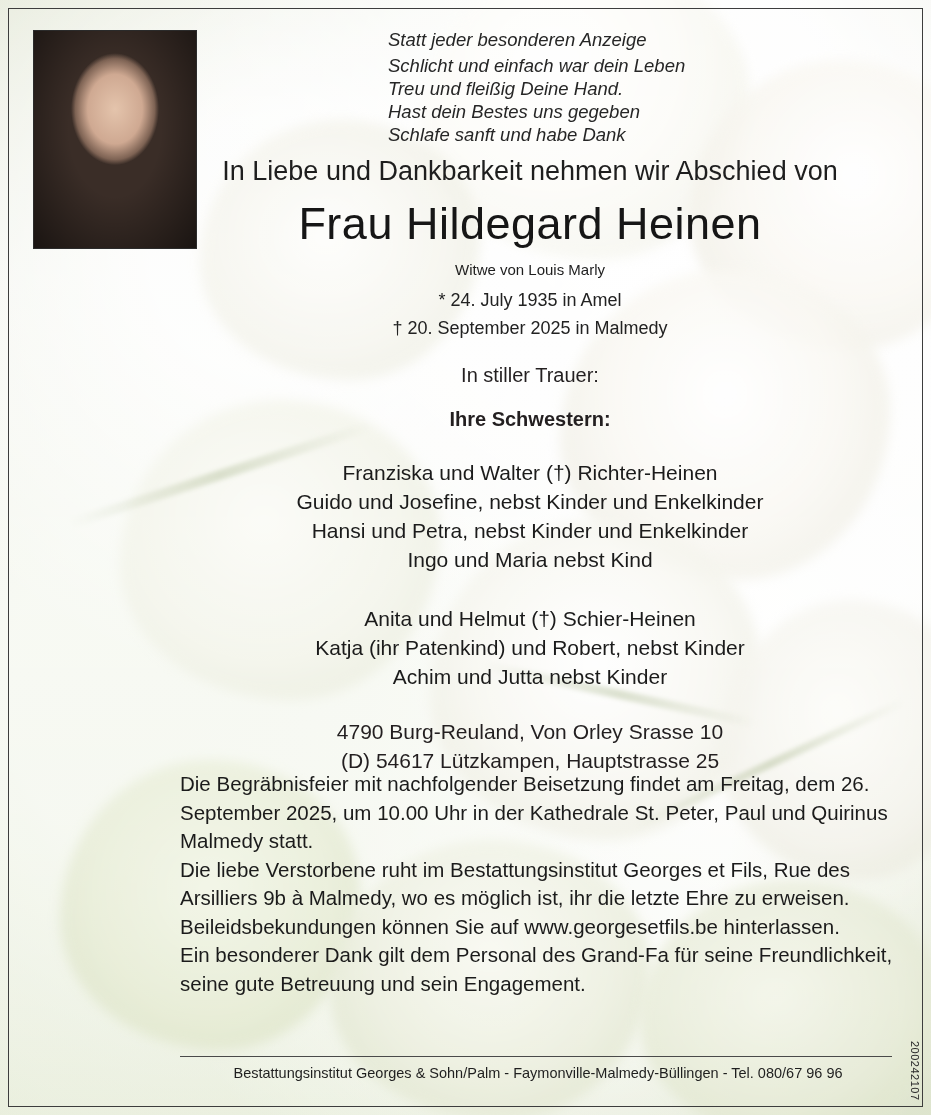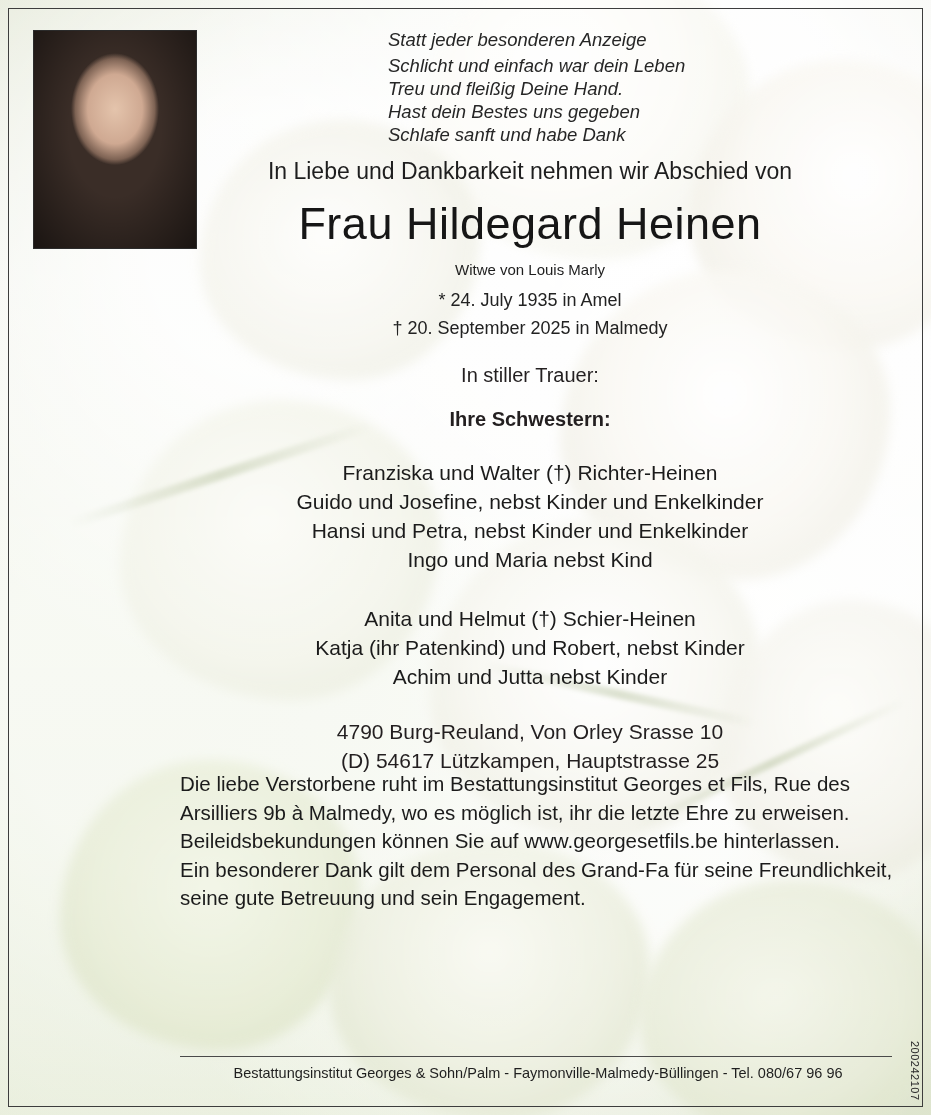--- a/index.html
+++ b/index.html
@@ -114,21 +114,21 @@
   .verse .ln0 { margin-bottom: 3px; }
 
   .center-col {
     position: absolute;
     left: 150px;
     top: 158px;
     width: 760px;
     text-align: center;
   }
   .lead {
-    font-size: 23px;
+    font-size: 27px;
     line-height: 26px;
     color: #1e1e1e;
   }
   .name {
     margin-top: 14px;
     font-size: 45px;
     line-height: 52px;
     letter-spacing: 0.5px;
     color: #161616;
     white-space: nowrap;
@@ -276,20 +276,21 @@
     </div>
 
 
     <div class="addresses">
       <div>4790 Burg-Reuland, Von Orley Srasse 10</div>
       <div>(D) 54617 Lützkampen, Hauptstrasse 25</div>
     </div>
   </div>
 
   <div class="body-text">
+    <p>Die Begräbnisfeier mit nachfolgender Beisetzung findet am Freitag, dem 26. September 2025, um 10.00 Uhr in der Kathedrale St. Peter, Paul und Quirinus Malmedy statt.</p>
     <p>Die liebe Verstorbene ruht im Bestattungsinstitut Georges et Fils, Rue des Arsilliers 9b à Malmedy, wo es möglich ist, ihr die letzte Ehre zu erweisen.</p>
     <p>Beileidsbekundungen können Sie auf www.georgesetfils.be hinterlassen.</p>
     <p>Ein besonderer Dank gilt dem Personal des Grand-Fa für seine Freundlichkeit, seine gute Betreuung und sein Engagement.</p>
   </div>
 
   <div class="footer-rule"></div>
   <div class="footer">Bestattungsinstitut Georges &amp; Sohn/Palm - Faymonville-Malmedy-Büllingen - Tel. 080/67 96 96</div>
 
   <div class="refcode">200242107</div>
 </div>

